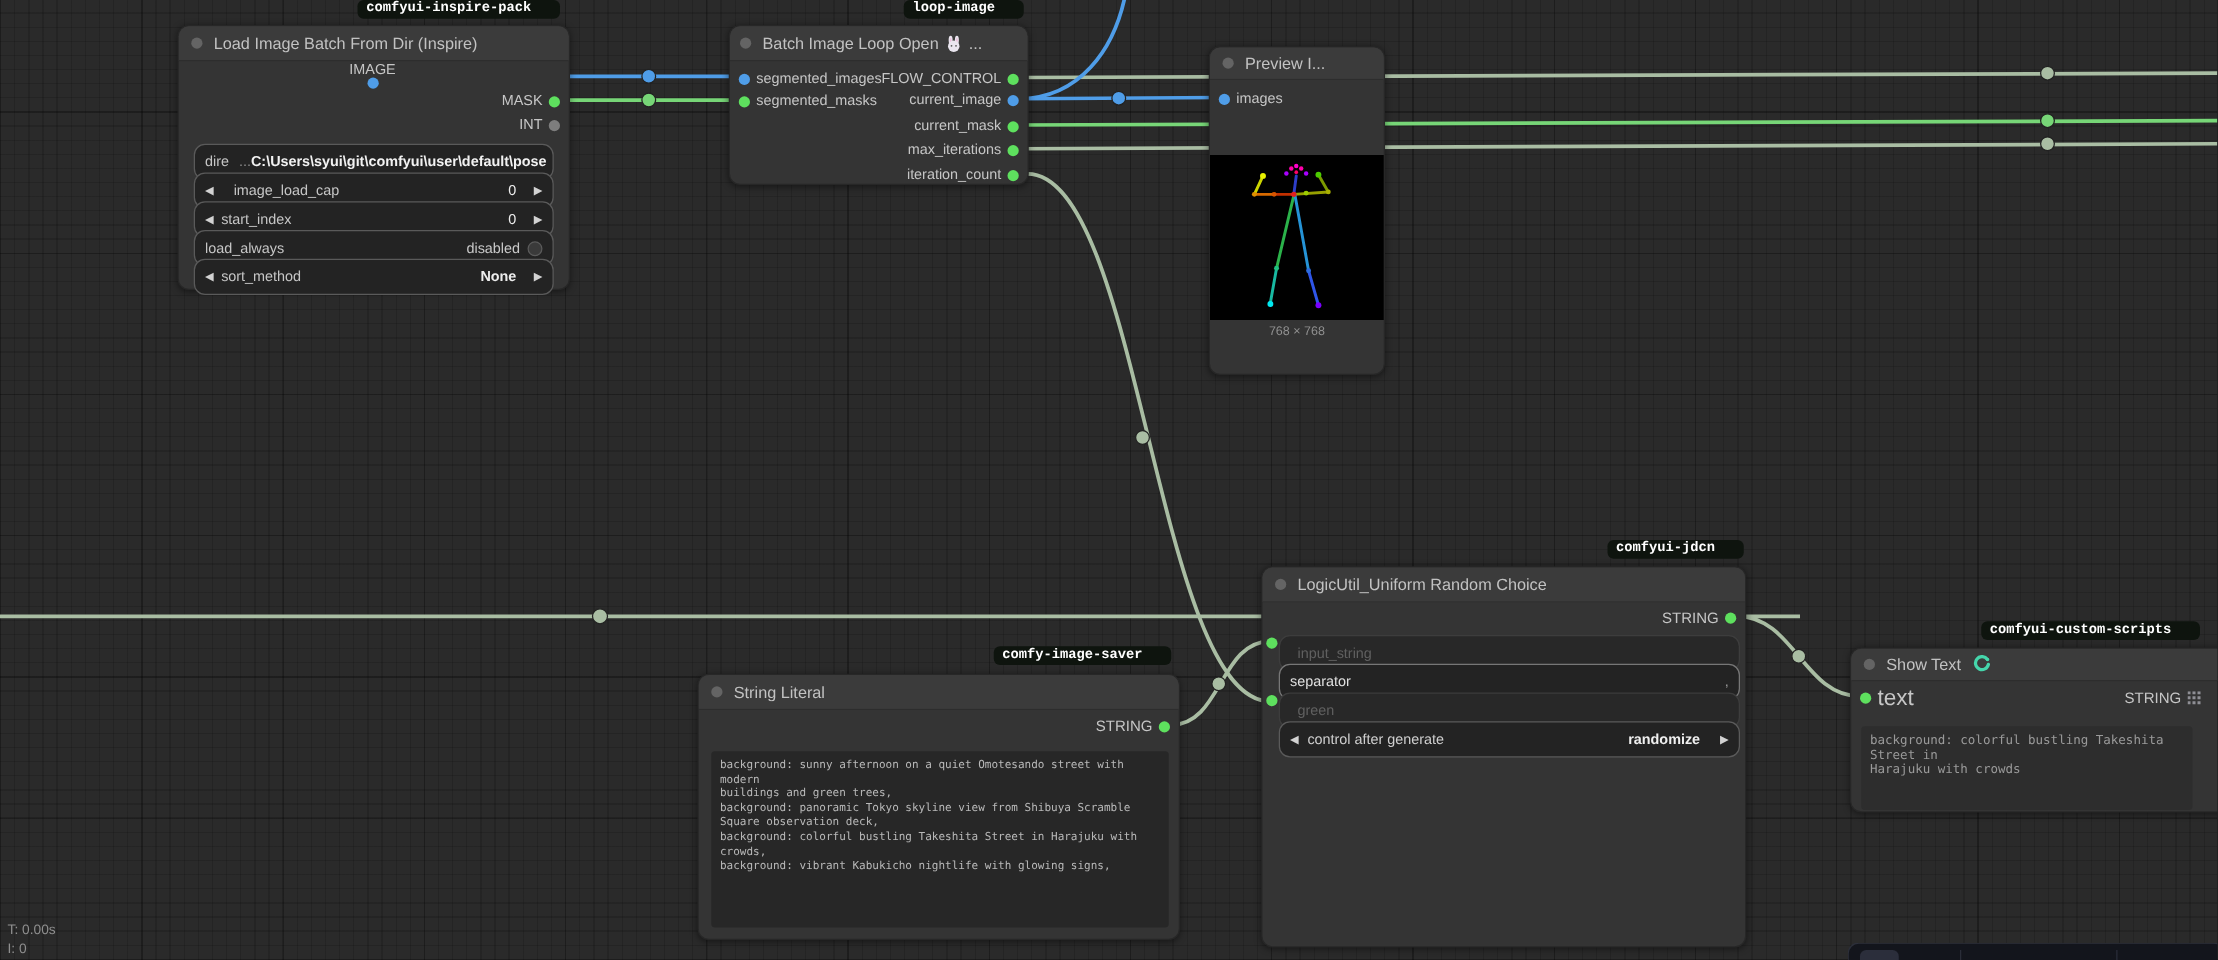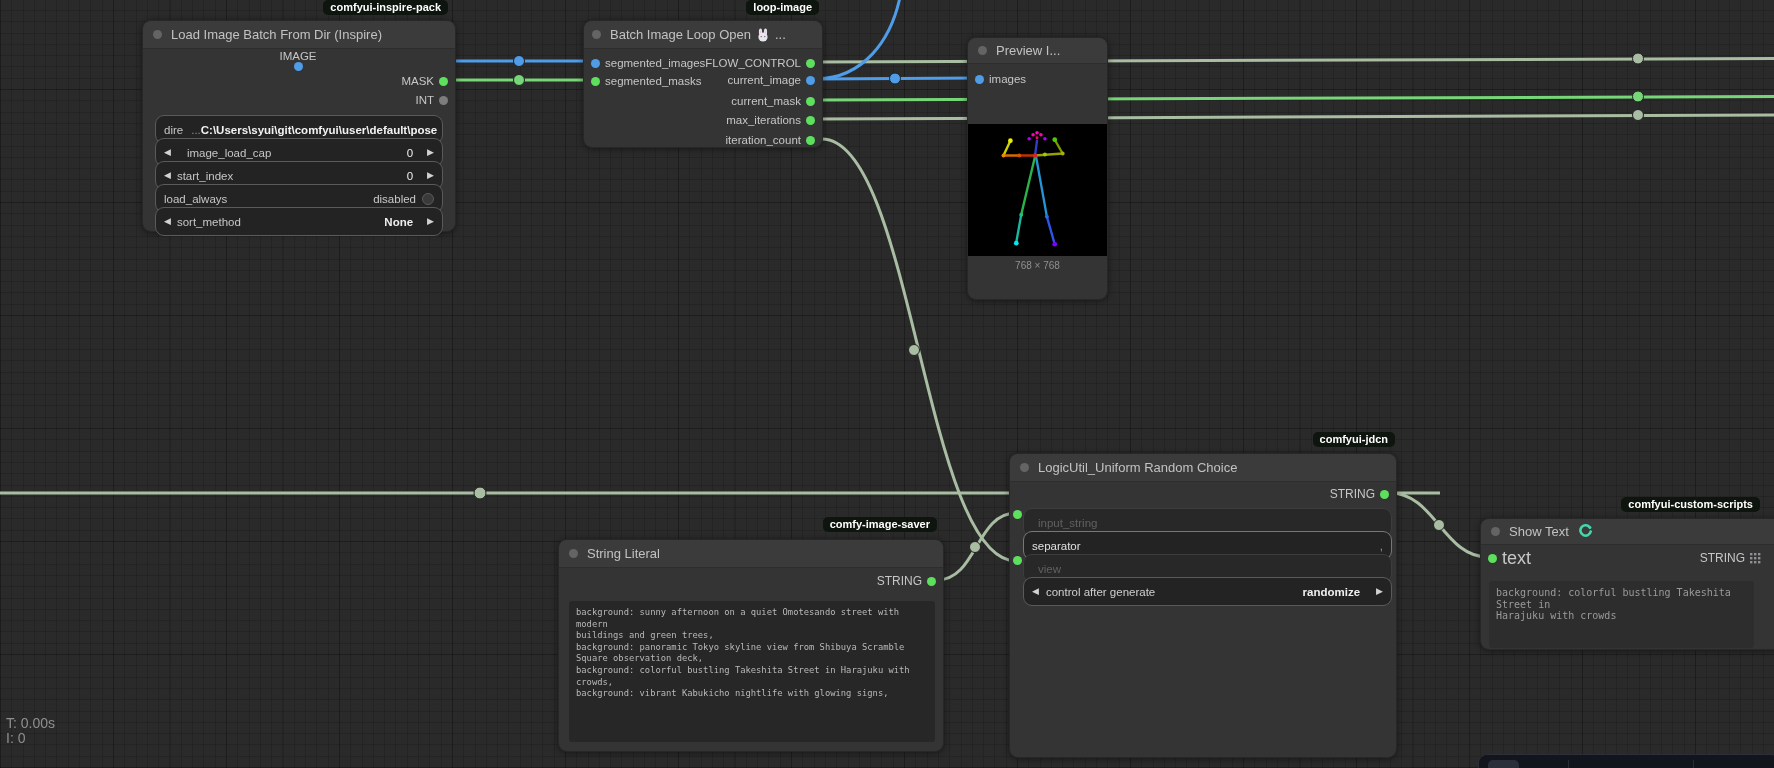--- a/index.html
+++ b/index.html
@@ -30,22 +30,22 @@
   .prow .pdot{margin:0 5px;}
   .pill{position:absolute;height:29px;background:#232323;border:1px solid #5a5a5a;border-radius:9px;
         display:flex;align-items:center;padding:4px 8px;font-size:11.5px;color:#c6c6c6;overflow:hidden;}
   .pill .val{margin-left:auto;color:#ededed;}
   .pill.dim{border-color:#3d3d3d;background:#282828;color:#606060;}
   .arrow{color:#d2d2d2;font-size:9px;line-height:1;}
   .textbox{position:absolute;background:#272727;border-radius:3px;color:#b9b9b9;
            font-family:"DejaVu Sans Mono",monospace;font-size:8.8px;line-height:11.6px;
            white-space:pre-wrap;padding:6px 7px;overflow:hidden;}
   .badge{position:absolute;background:#0e140e;color:#ffffff;font-size:11px;font-weight:bold;
-         padding:1px 7px 2px 7px;border-radius:5px;z-index:5;white-space:nowrap;}
-  .status{position:absolute;left:6px;top:716px;font-size:14px;color:#8f8f8f;line-height:15px;z-index:5;}
+         padding:1px 23px 2px 7px;border-radius:5px;z-index:5;white-space:nowrap;font-family:Liberation Mono, monospace;}
+  .status{position:absolute;left:6px;top:737px;font-size:11px;color:#8f8f8f;line-height:15px;z-index:5;}
   .toggle{width:12px;height:12px;border-radius:50%;background:#3a3a3a;border:1px solid #5a5a5a;margin-left:6px;flex:0 0 auto;}
   .imgwrap{position:absolute;left:0;top:86px;width:139px;height:132px;background:#000;overflow:hidden;}
   .caption{position:absolute;left:0;top:222px;width:139px;text-align:center;font-size:10px;color:#909090;}
   .gridicon{margin-left:5px;display:inline-block;}
   .peek{position:absolute;left:1478px;top:754px;width:302px;height:14px;background:#13151c;
         border:1px solid #2c2f3a;border-bottom:none;border-radius:9px 9px 0 0;z-index:4;}
   .peek-pill{position:absolute;left:9px;top:5px;width:31px;height:9px;background:#2b2e3b;border-radius:5px 5px 0 0;}
   .peek-sep{position:absolute;top:5px;width:1px;height:9px;background:#2a2d38;}
 </style>
 </head>
@@ -241,21 +241,21 @@
     <span class="pdot green" style="position:absolute;left:3px;top:56px;"></span>
     <div class="pill dim" style="left:13px;width:369px;top:54px;padding-left:14px;">
       <span>input_string</span>
     </div>
     <div class="pill" style="left:13px;width:369px;top:77px;border-color:#777;">
       <span style="color:#e0e0e0;">separator</span>
       <span class="val" style="color:#9a9a9a;">,</span>
     </div>
     <span class="pdot green" style="position:absolute;left:3px;top:102px;"></span>
     <div class="pill dim" style="left:13px;width:369px;top:100px;padding-left:14px;">
-      <span>view</span>
+      <span>green</span>
     </div>
     <div class="pill" style="left:13px;width:369px;top:123px;">
       <span class="arrow">◀</span>
       <span style="margin-left:7px;color:#cfcfcf;">control after generate</span>
       <span class="val" style="font-weight:bold;color:#efefef;">randomize</span>
       <span class="arrow" style="margin-left:16px;">▶</span>
     </div>
   </div>
 
   <div class="node" style="left:558px;top:539px;width:386px;height:213px;">

